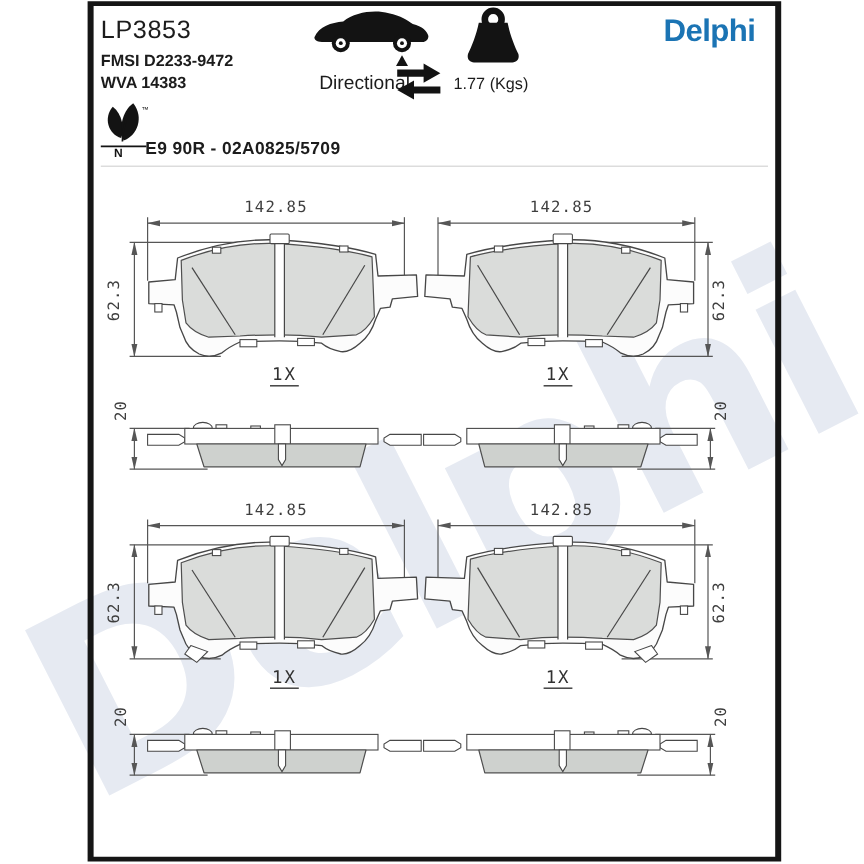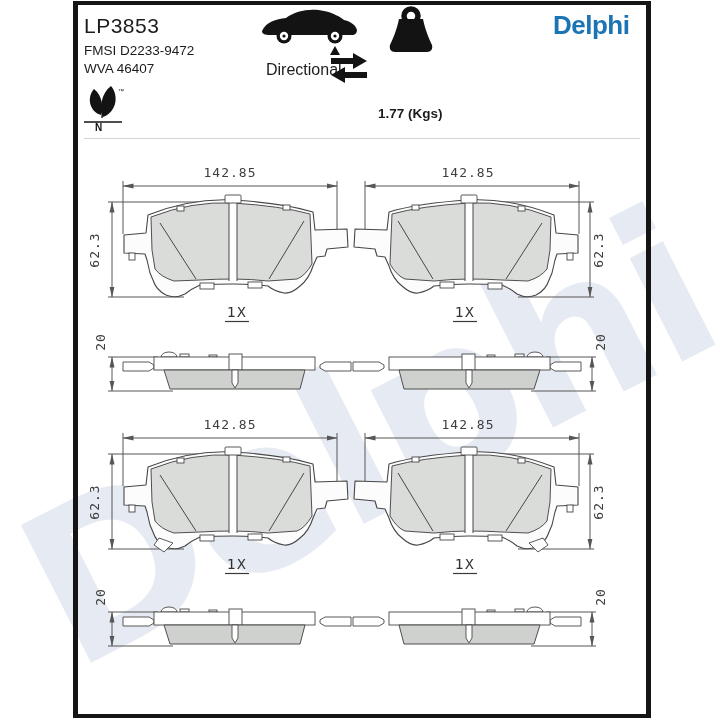--- a/index.html
+++ b/index.html
@@ -11,24 +11,24 @@
              font-family:"DejaVu Sans",sans-serif;font-weight:bold;font-size:212px;
              line-height:240px;color:#e6eaf2;letter-spacing:-6px;
              transform:rotate(-27deg);transform-origin:50% 50%;
              z-index:0;user-select:none;pointer-events:none;}
   
   .frame{position:absolute;left:73px;top:1px;width:578px;height:717px;
          border:4px solid #151515;border-left-width:5px;border-right-width:5px;
          box-sizing:border-box;z-index:1;background:transparent;}
   .hdr{z-index:2;}
   .pn{font-size:21px;font-weight:normal;letter-spacing:.5px;}
-  .sub{font-size:13.5px;font-weight:normal;}
+  .sub{font-size:13.5px;font-weight:bold;}
   .approval{font-size:14.5px;font-weight:bold;letter-spacing:.3px;}
   .dirlabel{font-size:16px;}
-  .wt{font-size:13.5px;font-weight:bold;margin-top:44px;}
+  .wt{font-size:13.5px;font-weight:normal;}
   .logo{font-size:26px;font-weight:bold;color:#1b74b4;letter-spacing:-.5px;
         font-family:"Liberation Sans",sans-serif;}
   .sep{position:absolute;left:84px;top:138px;width:556px;height:0;
        border-top:1.5px solid #d4d4d4;z-index:2;}
   
   svg.cell{position:absolute;z-index:2;overflow:visible;}
   .dim line{stroke:#565656;stroke-width:1;}
   .dml{marker-start:url(#dimarrow);marker-end:url(#dimarrow);}
   text.dt{font-family:"DejaVu Sans Mono",monospace;font-size:13px;fill:#3e3e3e;letter-spacing:1px;}
   text.qty{font-family:"DejaVu Sans Mono",monospace;font-size:14.5px;fill:#323232;letter-spacing:1.5px;}
@@ -90,30 +90,31 @@
       </g>
     </defs>
   </svg>
 
   <div class="watermark">Delphi</div>
 
   <div class="frame"></div>
 
   <div class="abs hdr pn" style="left:84px;top:14px">LP3853</div>
   <div class="abs hdr sub" style="left:84px;top:43px">FMSI D2233-9472</div>
-  <div class="abs hdr sub" style="left:84px;top:61px">WVA 46407</div>
+  <div class="abs hdr sub" style="left:84px;top:61px">WVA 14383</div>
 
   <svg class="cell" style="left:82px;top:84px" width="44" height="48" viewBox="0 0 44 48">
     <path class="ico" d="M19,31 C8,28 4,14 12,5 C20,11 22,24 19,31 Z"></path>
     <path class="ico" d="M21,33 C33,29 38,13 29,2 C19,9 17,25 21,33 Z"></path>
     <path d="M20,34 C20,27 22,18 25,11" stroke="#131313" stroke-width="1.4" fill="none"></path>
     <text x="36" y="9" font-size="6" fill="#131313">™</text>
     <line x1="2" y1="38" x2="40" y2="38" stroke="#131313" stroke-width="1.3"></line>
     <text x="13" y="47" font-size="10" font-weight="bold" fill="#131313">N</text>
   </svg>
+  <div class="abs hdr approval" style="left:121px;top:116px">E9 90R - 02A0825/5709</div>
 
   <svg class="cell" style="left:260px;top:6px" width="100" height="50" viewBox="0 0 100 50">
     <path class="ico" d="M2,25 C6,16 16,13 26,12 C36,4 52,2 64,5 C74,7 80,11 84,14
                          C92,16 96,20 97,24 C97,27 95,29 92,29 L10,29 C5,29 2,28 2,25 Z"></path>
     <circle cx="24" cy="30" r="7.5" fill="#131313"></circle>
     <circle cx="24" cy="30" r="4.2" fill="#ffffff"></circle>
     <circle cx="24" cy="30" r="1.6" fill="#131313"></circle>
     <circle cx="75" cy="30" r="7.5" fill="#131313"></circle>
     <circle cx="75" cy="30" r="4.2" fill="#ffffff"></circle>
     <circle cx="75" cy="30" r="1.6" fill="#131313"></circle>

